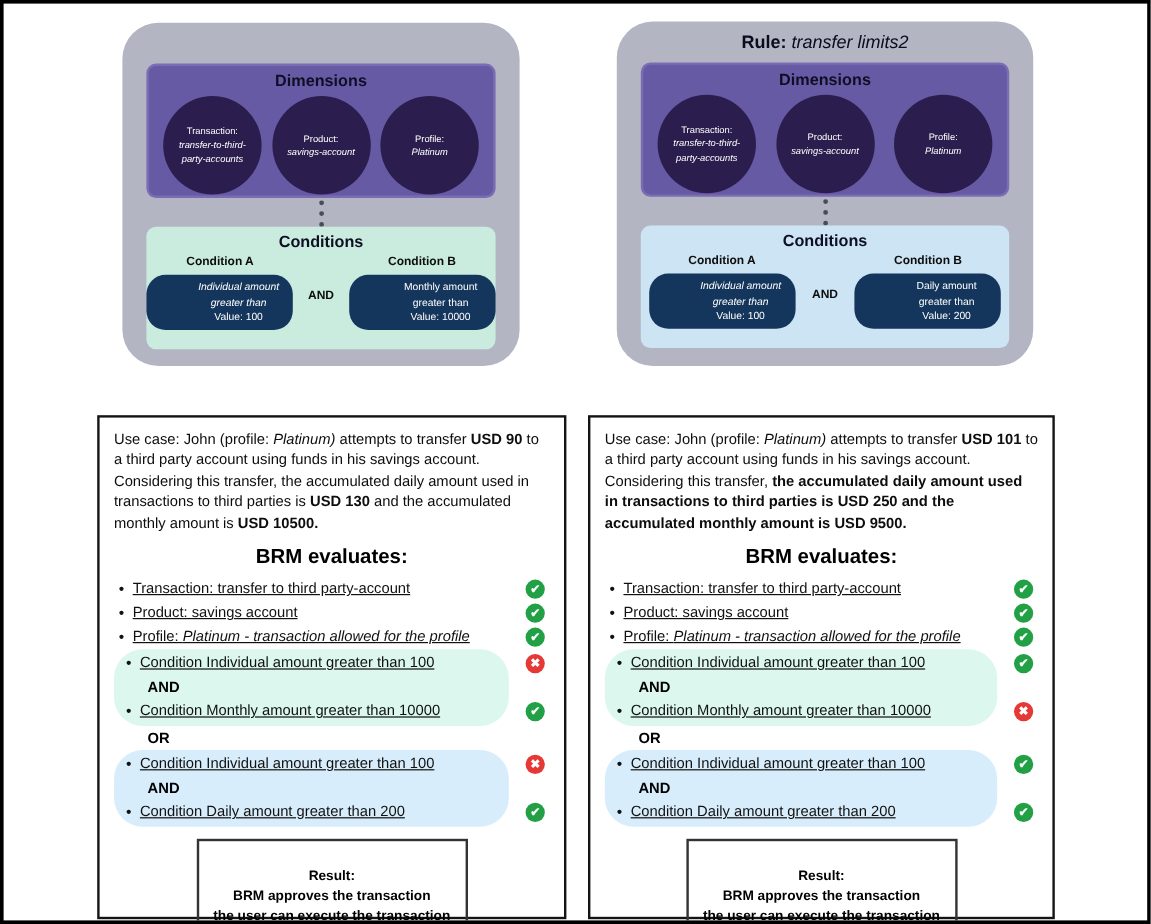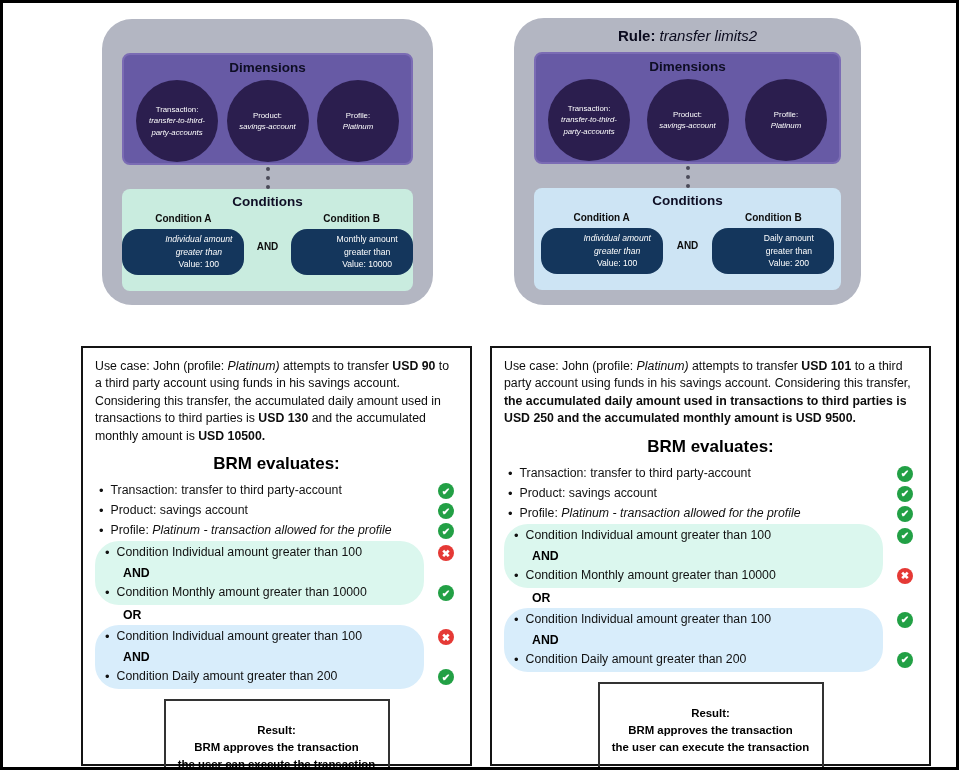--- a/index.html
+++ b/index.html
@@ -39,30 +39,30 @@
   }
   .cond-pill i,.cond-pill span{display:block;margin-left:31px;}
   .and-op{font-weight:bold;font-size:10px;margin-top:28px;color:#0d0d0d;}
 
   
   .case-box{
     position:absolute;top:343px;height:420px;background:#fff;border:2px solid #141414;
     box-sizing:border-box;padding:10px 12px 8px;
   }
   #case1{left:78px;width:391px;}
-  #case2{left:487px;width:441px;}
+  #case2{left:487px;width:389px;}
   .intro{margin:0;font-size:12.3px;line-height:1.42;color:#0d0d0d;}
   .brm-title{text-align:center;font-weight:bold;font-size:17px;margin:9px 0 7px;color:#000;}
   .eval-row{
     position:relative;display:flex;align-items:flex-start;gap:7px;
     width:calc(100% - 34px);min-height:20px;padding:2px 0 2px 4px;
     font-size:12.3px;line-height:1.3;box-sizing:border-box;
   }
   .bullet{font-size:13px;line-height:1.2;}
-  .row-text{flex:1;padding-right:4px;}
+  .row-text{flex:1;padding-right:4px;text-decoration:underline;}
   .status{
     position:absolute;right:-30px;top:2px;width:16px;height:16px;border-radius:50%;
     color:#fff;font-size:10px;font-weight:bold;display:flex;align-items:center;justify-content:center;
   }
   .status[data-status="pass"]{background:#22a045;}
   .status[data-status="pass"]::before{content:"✔";}
   .status[data-status="fail"]{background:#e53935;}
   .status[data-status="fail"]::before{content:"✖";}
   .eval-group{width:calc(100% - 34px);border-radius:24px;padding:2px 0;box-sizing:border-box;}
   .eval-group .eval-row{width:100%;padding-left:10px;}

